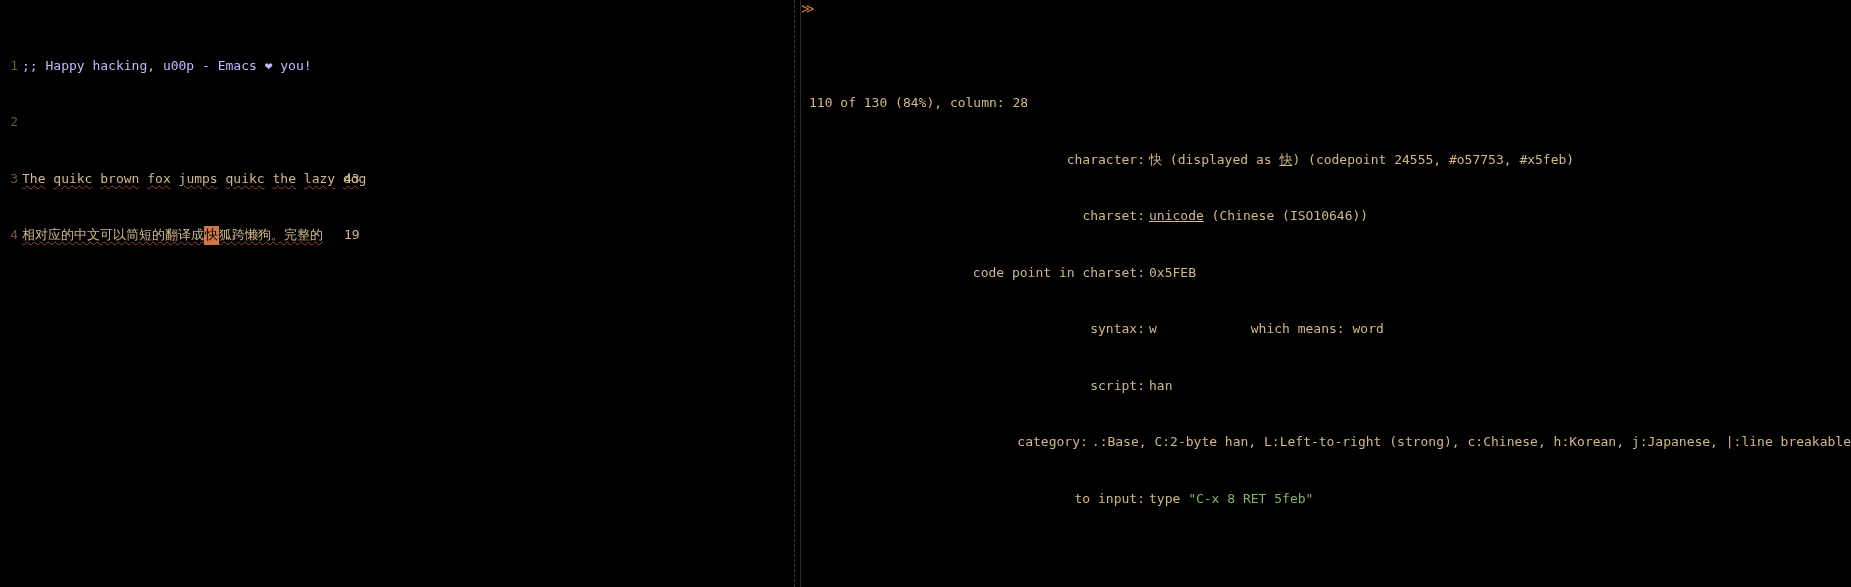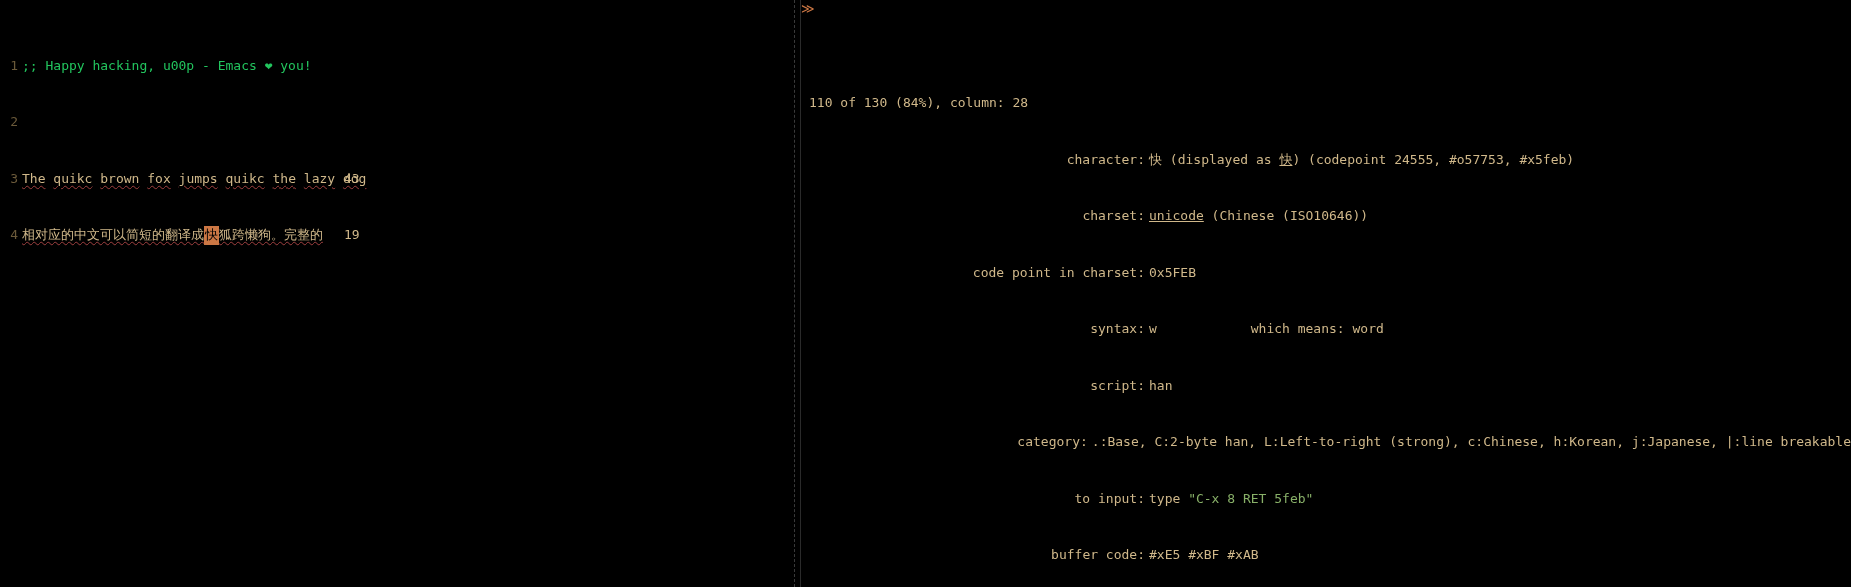--- a/index.html
+++ b/index.html
@@ -20,21 +20,21 @@
     .right-pane { flex: 1; border-left: 1px solid #2a2a2a; padding-left: 2px; position: relative; }
     .line { display: flex; }
     .lineno {
       width: 22px;
       text-align: right;
       color: #6b5a3a;
       padding-right: 4px;
       user-select: none;
     }
     .content { }
-    .comment { color: #22c55e; }
+    .comment { color: #c4b5fd; }
     .typo { text-decoration: underline wavy #a04040 1px; text-underline-offset: 2px; }
     .hl-char {
       background: #cc7744;
       color: #000;
       display: inline-block;
       padding: 0 1px;
     }
     .col-right {
       position: absolute;
       left: 344px;
@@ -91,21 +91,20 @@
   <span class="marker" style="position:absolute;left:0;top:0;">≫</span>
   <div style="padding-left:6px;">
     <div class="info-line"><span class="value">110 of 130 (84%), column: 28</span></div>
     <div class="info-line"><span class="label">character:</span><span class="value"><span>快 (displayed as </span><span class="link">快</span><span>) (codepoint 24555, #o57753, #x5feb)</span></span></div>
     <div class="info-line"><span class="label">charset:</span><span class="value"><span class="link">unicode</span><span> (Chinese (ISO10646))</span></span></div>
     <div class="info-line"><span class="label">code point in charset:</span><span class="value">0x5FEB</span></div>
     <div class="info-line"><span class="label">syntax:</span><span class="value">w            which means: word</span></div>
     <div class="info-line"><span class="label">script:</span><span class="value">han</span></div>
     <div class="info-line"><span class="label">category:</span><span class="value">.:Base, C:2-byte han, L:Left-to-right (strong), c:Chinese, h:Korean, j:Japanese, |:line breakable</span></div>
     <div class="info-line"><span class="label">to input:</span><span class="value"><span>type </span><span class="quoted">"C-x 8 RET 5feb"</span></span></div>
-    <div class="info-line"><span class="label">buffer code:</span><span class="value">#xE5 #xBF #xAB</span></div>
     
     
     
     
     
     
     
     
     
     

